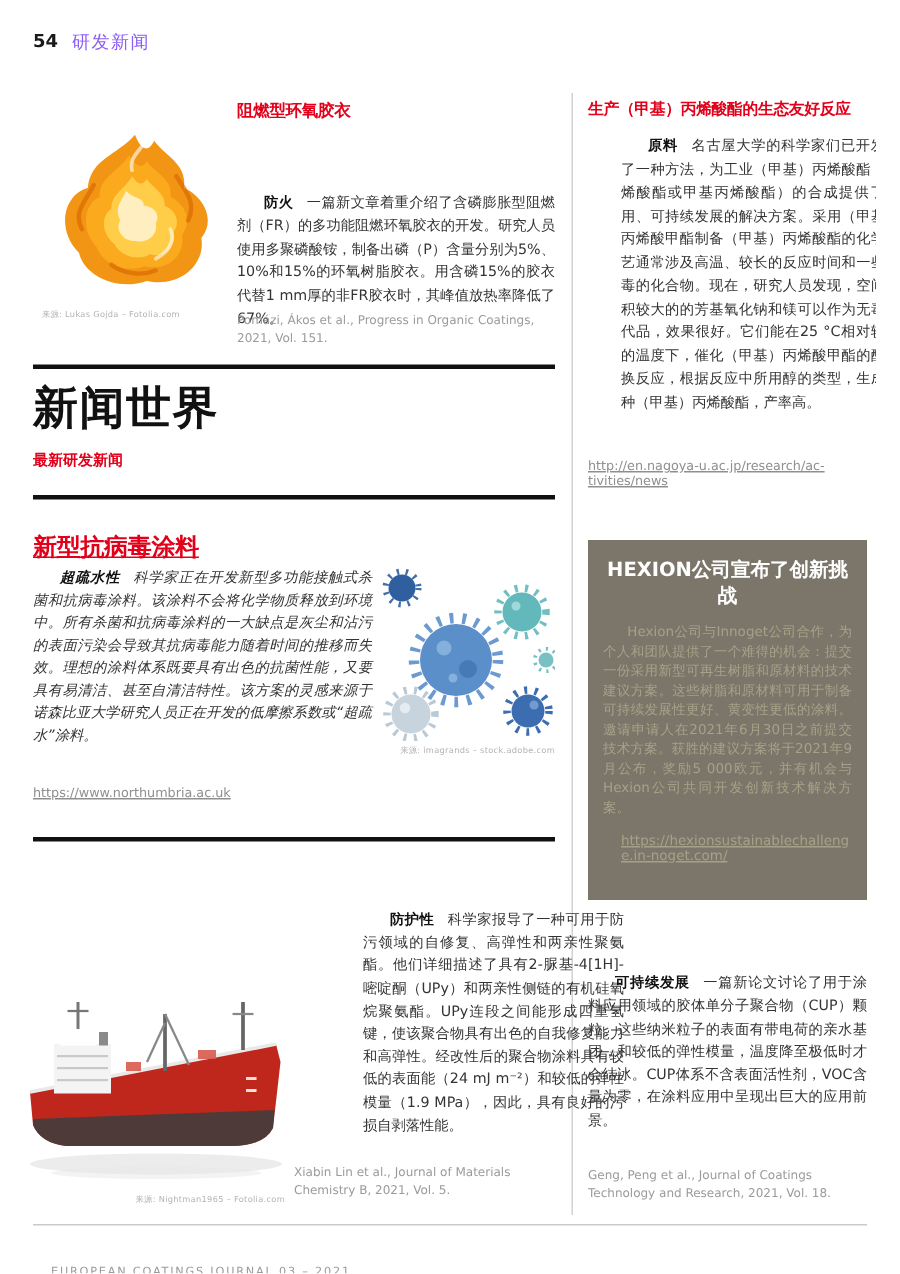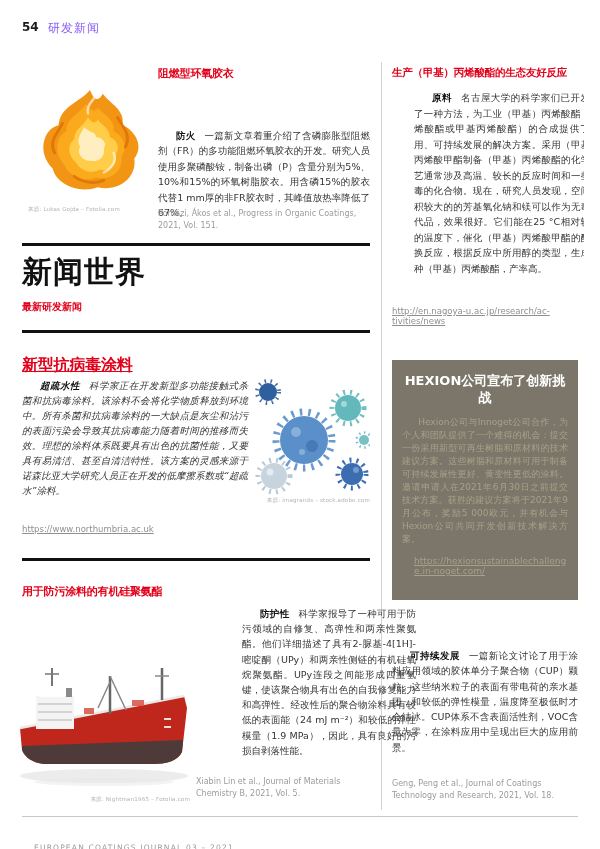--- a/index.html
+++ b/index.html
@@ -119,21 +119,20 @@
       </g>
       <circle cx="112" cy="62" r="5" fill="#79c0c4"></circle>
       <circle cx="112" cy="62" r="7.5" fill="none" stroke="#79c0c4" stroke-width="2.5" stroke-dasharray="1.5 3.5"></circle>
     </svg>
   </div>
   <div class="abs credit" style="left:252px; top:497px; width:118px; text-align:right;">来源: imagrands – stock.adobe.com</div>
 
   <a class="abs doc-link" style="left:22px; top:524px; width:220px;">https://www.northumbria.ac.uk</a>
 
   <div class="abs rule-black" style="left:22px; top:558px; width:348px; height:2.5px;"></div>
-  <div class="abs sec-title t-center" style="left:22px; top:584px; width:348px; font-size:11px;">用于防污涂料的有机硅聚氨酯</div>
 
   <p class="abs body-text" style="left:196px; top:606px; width:174px; line-height:15.2px;margin-left:46px;"><b class="lead">防护性</b><span>科学家报导了一种可用于防污领域的自修复、高弹性和两亲性聚氨酯。他们详细描述了具有2-脲基-4[1H]-嘧啶酮（UPy）和两亲性侧链的有机硅氧烷聚氨酯。UPy连段之间能形成四重氢键，使该聚合物具有出色的自我修复能力和高弹性。经改性后的聚合物涂料具有较低的表面能（24 mJ m⁻²）和较低的弹性模量（1.9 MPa），因此，具有良好的污损自剥落性能。</span></p>
 
   <div class="abs" style="left:14px; top:642px;">
     <svg width="176" height="150" viewBox="0 0 176 150">
       <ellipse cx="90" cy="134" rx="84" ry="7" fill="#dcdcdc" opacity="0.55"></ellipse>
       <ellipse cx="90" cy="140" rx="70" ry="4" fill="#e8e8e8" opacity="0.5"></ellipse>
 
       <path d="M6 86 L170 54 L173 66 L168 110 Q162 122 140 122 L30 122 Q13 120 8 108 Z" fill="#c0271c"></path>
       <path d="M8 104 L169 98 L168 110 Q162 122 140 122 L30 122 Q13 120 8 108 Z" fill="#3d3d3d" opacity="0.88"></path>

